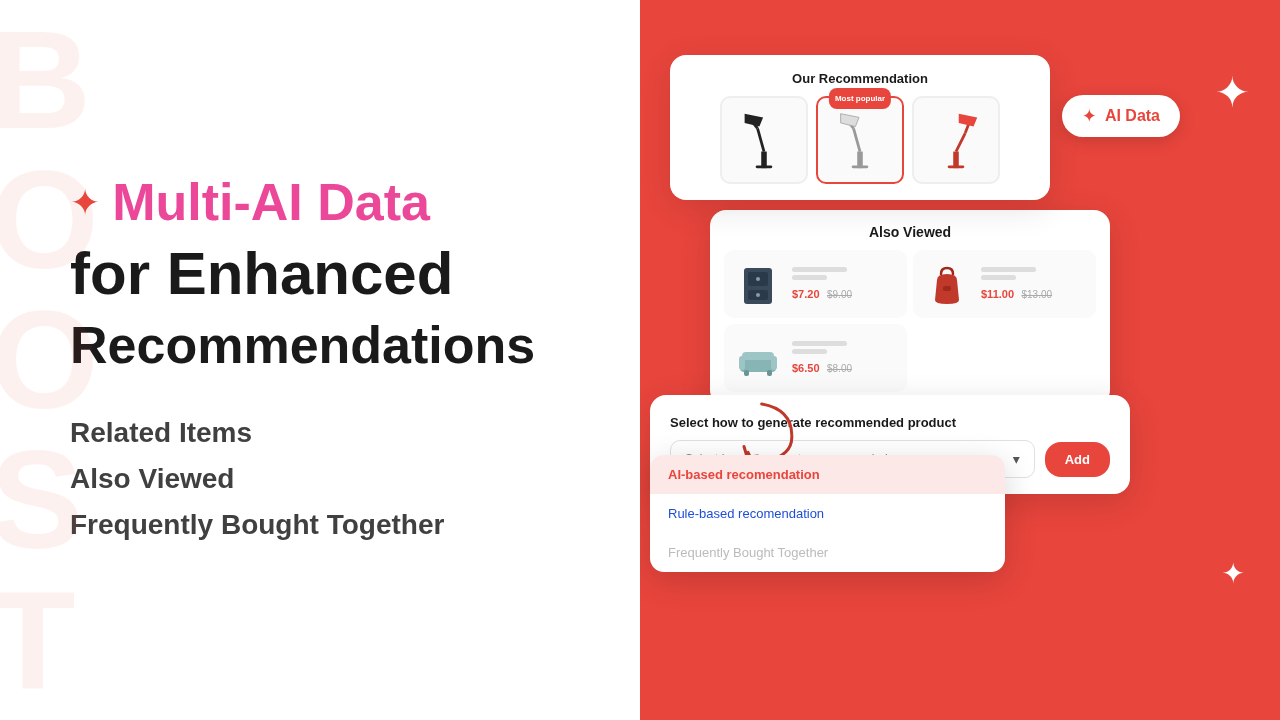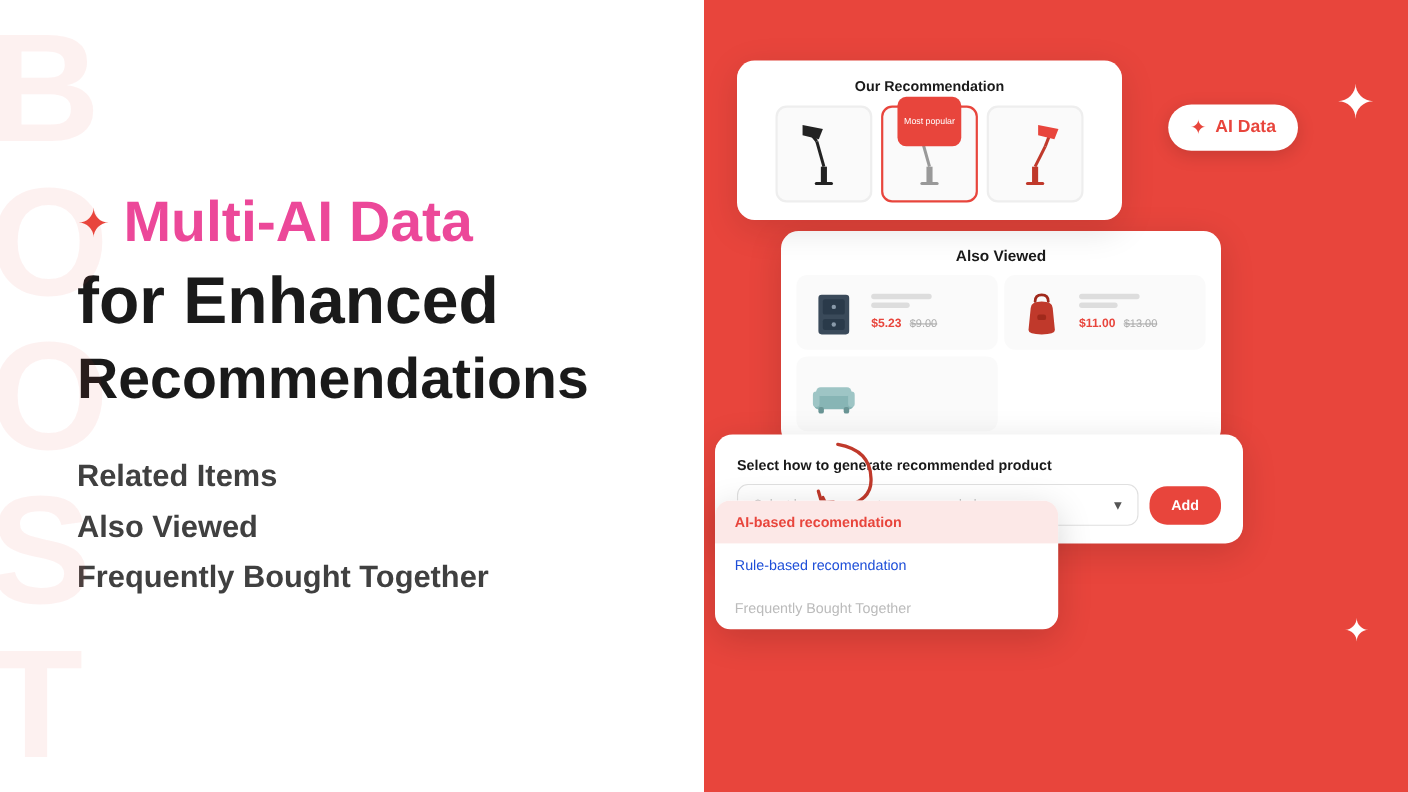--- a/index.html
+++ b/index.html
@@ -161,21 +161,21 @@
       font-size: 16px;
       font-weight: 700;
       color: #e8453c;
     }
 
     
     .recommendation-card {
       position: absolute;
       top: 55px;
       left: 30px;
-      width: 350px;
+      width: 380px;
       background: #fff;
       border-radius: 16px;
       padding: 16px;
       box-shadow: 0 8px 32px rgba(0,0,0,0.12);
       z-index: 15;
     }
 
     .rec-card-title {
       text-align: center;
       font-size: 13px;
@@ -207,22 +207,22 @@
     }
 
     .popular-badge {
       position: absolute;
       top: -10px;
       left: 50%;
       transform: translateX(-50%);
       background: #e8453c;
       color: #fff;
       font-size: 8px;
-      font-weight: 400;
-      padding: 18px 6px;
+      font-weight: 700;
+      padding: 6px 6px;
       border-radius: 8px;
       white-space: nowrap;
     }
 
     
     .lamp-icon {
       width: 50px;
       height: 60px;
     }
 
@@ -360,21 +360,21 @@
       font-size: 13px;
       font-weight: 700;
       cursor: pointer;
     }
 
     
     .dropdown-menu {
       position: absolute;
       top: 455px;
       left: 10px;
-      width: 312px;
+      width: 355px;
       background: #fff;
       border-radius: 14px;
       overflow: hidden;
       box-shadow: 0 8px 32px rgba(0,0,0,0.16);
       z-index: 20;
     }
 
     .dropdown-item {
       padding: 12px 18px;
       font-size: 13px;
@@ -499,21 +499,21 @@
               <rect x="14" y="30" width="20" height="10" rx="2" fill="#2a3a4a"></rect>
               <circle cx="24" cy="19" r="2" fill="#8a9aaa"></circle>
               <circle cx="24" cy="35" r="2" fill="#8a9aaa"></circle>
             </svg>
           </div>
           <div class="av-item-info">
             <div class="av-item-lines">
               <div class="av-line short"></div>
               <div class="av-line shorter"></div>
             </div>
-            <span class="av-price-main">$5.23</span>
+            <span class="av-price-main">$7.20</span>
             <span class="av-price-orig">$9.00</span>
           </div>
         </div>
 
         <div class="av-item">
           <div class="av-item-img">
             <svg width="48" height="48" viewBox="0 0 48 48" fill="none">
               <path d="M14 20 Q14 14 24 14 Q34 14 34 20 L36 40 Q36 44 24 44 Q12 44 12 40 Z" fill="#c0392b"></path>
               <path d="M18 14 Q18 8 24 8 Q30 8 30 14" stroke="#a0291b" stroke-width="2.5" fill="none" stroke-linecap="round"></path>
               <rect x="20" y="26" width="8" height="5" rx="2" fill="#a0291b"></rect>
@@ -533,20 +533,28 @@
           <div class="av-item-img">
             <svg width="48" height="48" viewBox="0 0 48 48" fill="none">
               <rect x="6" y="22" width="36" height="16" rx="4" fill="#87b5b5"></rect>
               <rect x="8" y="18" width="32" height="8" rx="4" fill="#9ec5c5"></rect>
               <rect x="5" y="22" width="6" height="14" rx="3" fill="#9ec5c5"></rect>
               <rect x="37" y="22" width="6" height="14" rx="3" fill="#9ec5c5"></rect>
               <rect x="10" y="36" width="5" height="6" rx="2" fill="#6a9595"></rect>
               <rect x="33" y="36" width="5" height="6" rx="2" fill="#6a9595"></rect>
             </svg>
           </div>
+          <div class="av-item-info">
+            <div class="av-item-lines">
+              <div class="av-line short"></div>
+              <div class="av-line shorter"></div>
+            </div>
+            <span class="av-price-main">$6.50</span>
+            <span class="av-price-orig">$8.00</span>
+          </div>
         </div>
       </div>
     </div>
 
     <div class="curl-arrow">
       <svg width="70" height="80" viewBox="0 0 70 80" fill="none">
         <path d="M20 10 Q50 10 55 35 Q60 55 35 65 Q20 70 15 60" stroke="#c0392b" stroke-width="3" fill="none" stroke-linecap="round"></path>
         <path d="M10 55 L15 65 L25 62" stroke="#c0392b" stroke-width="3" fill="none" stroke-linecap="round" stroke-linejoin="round"></path>
       </svg>
     </div>

